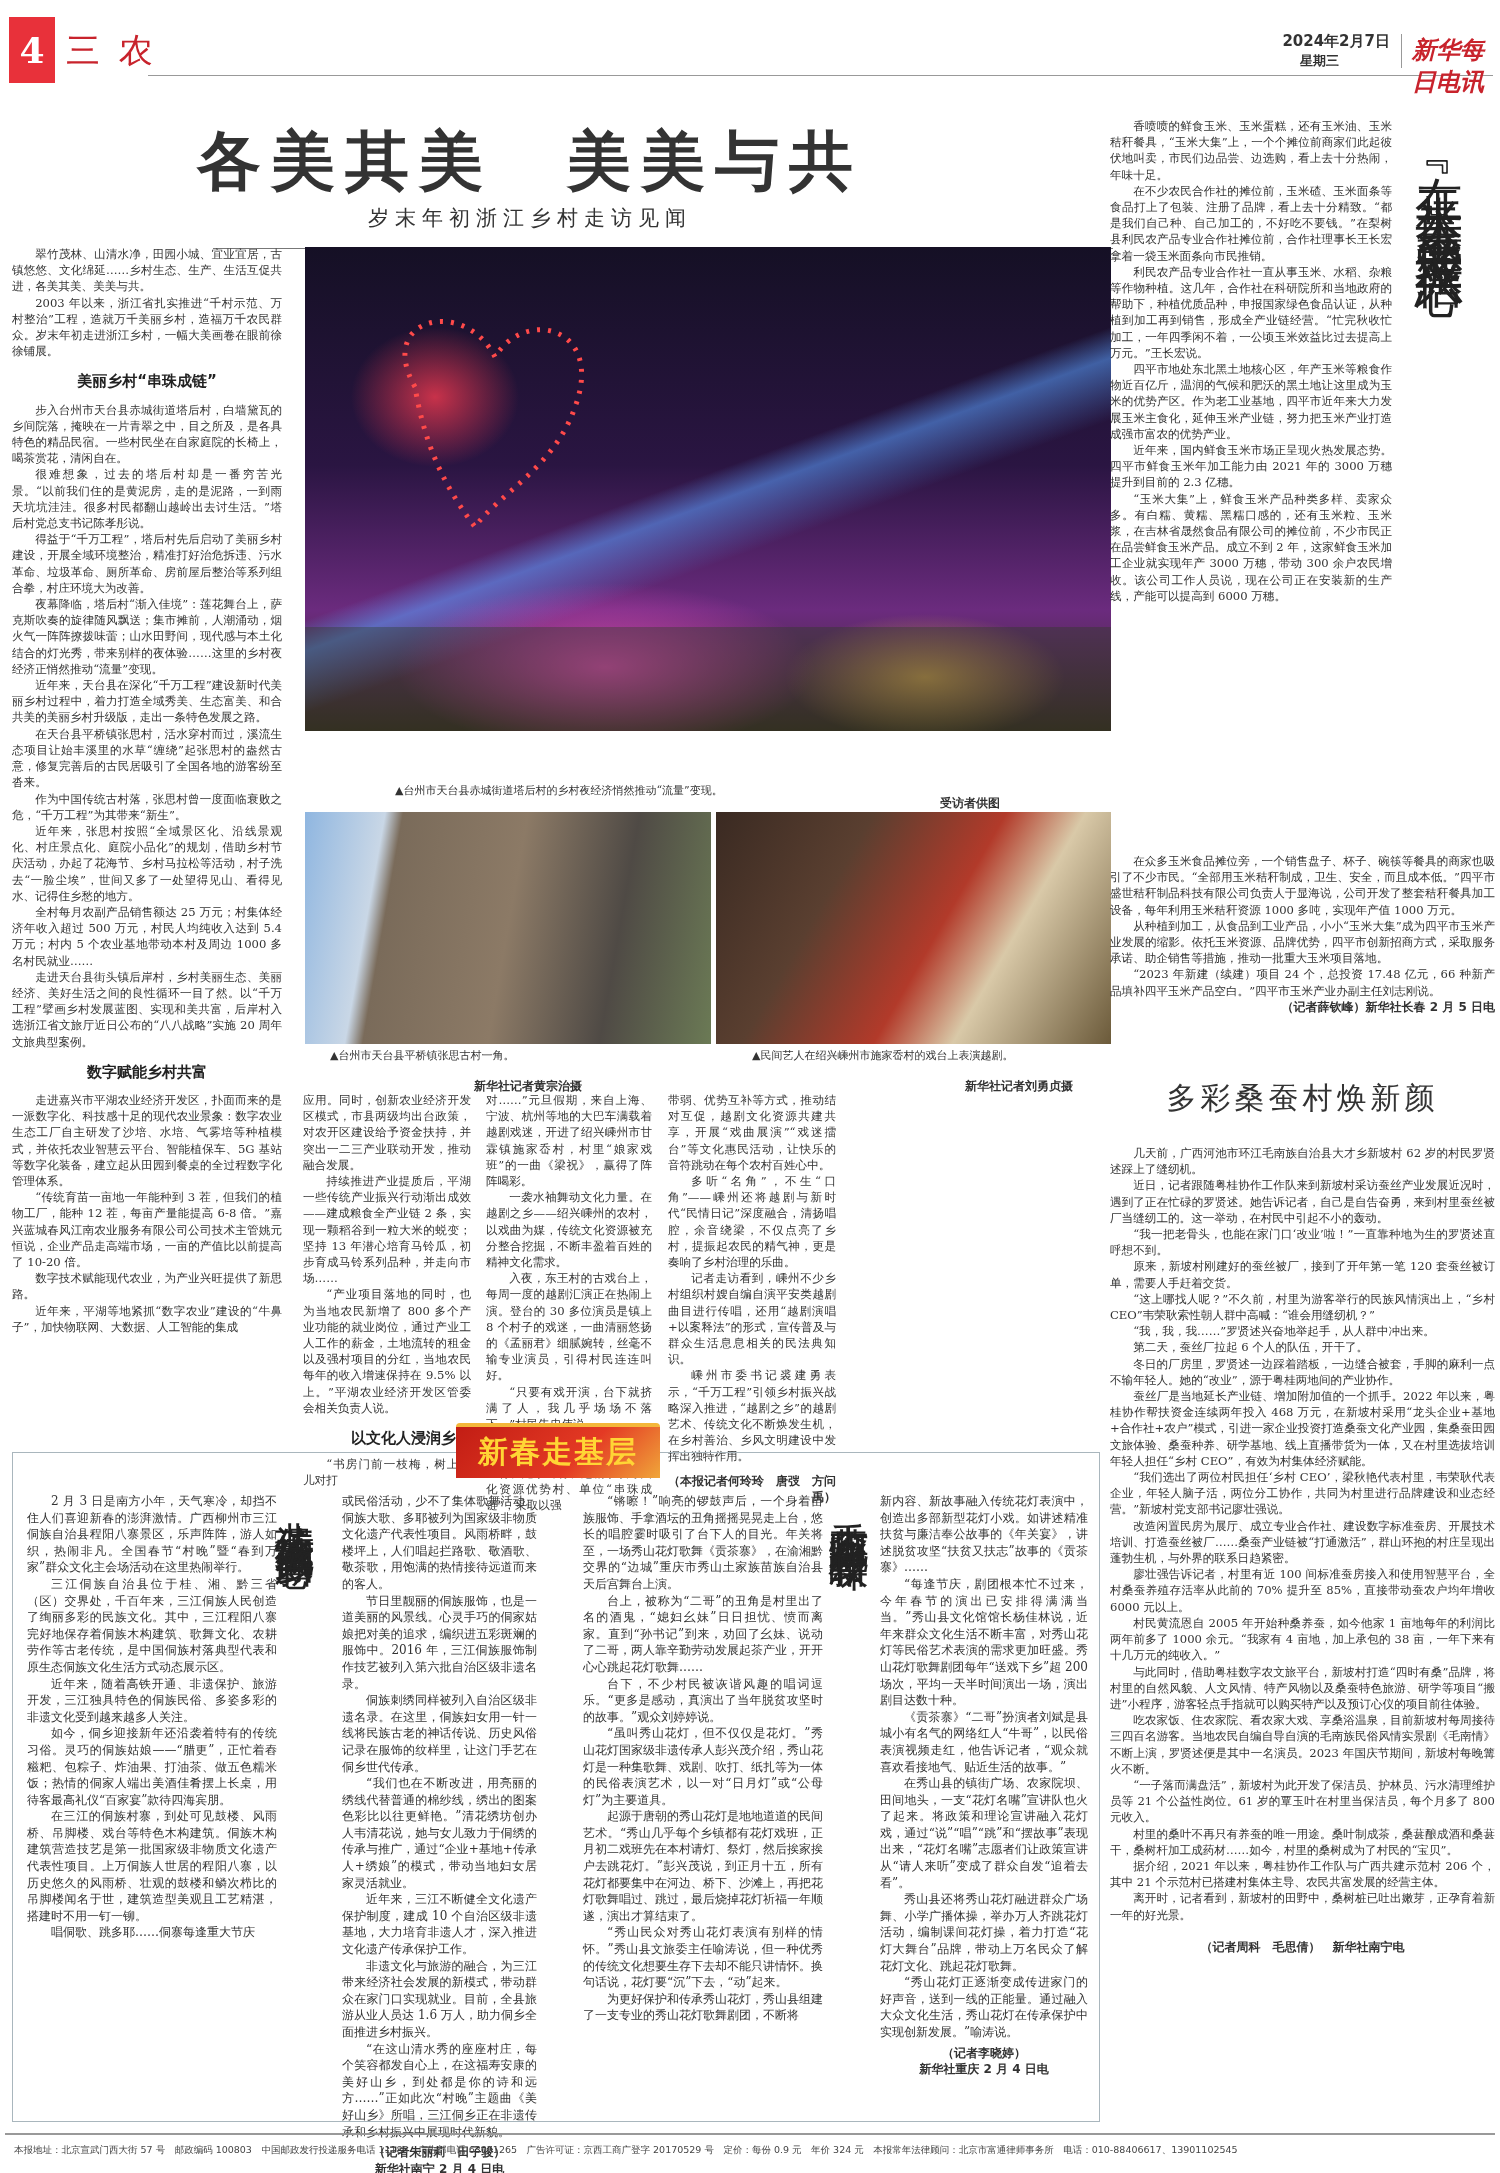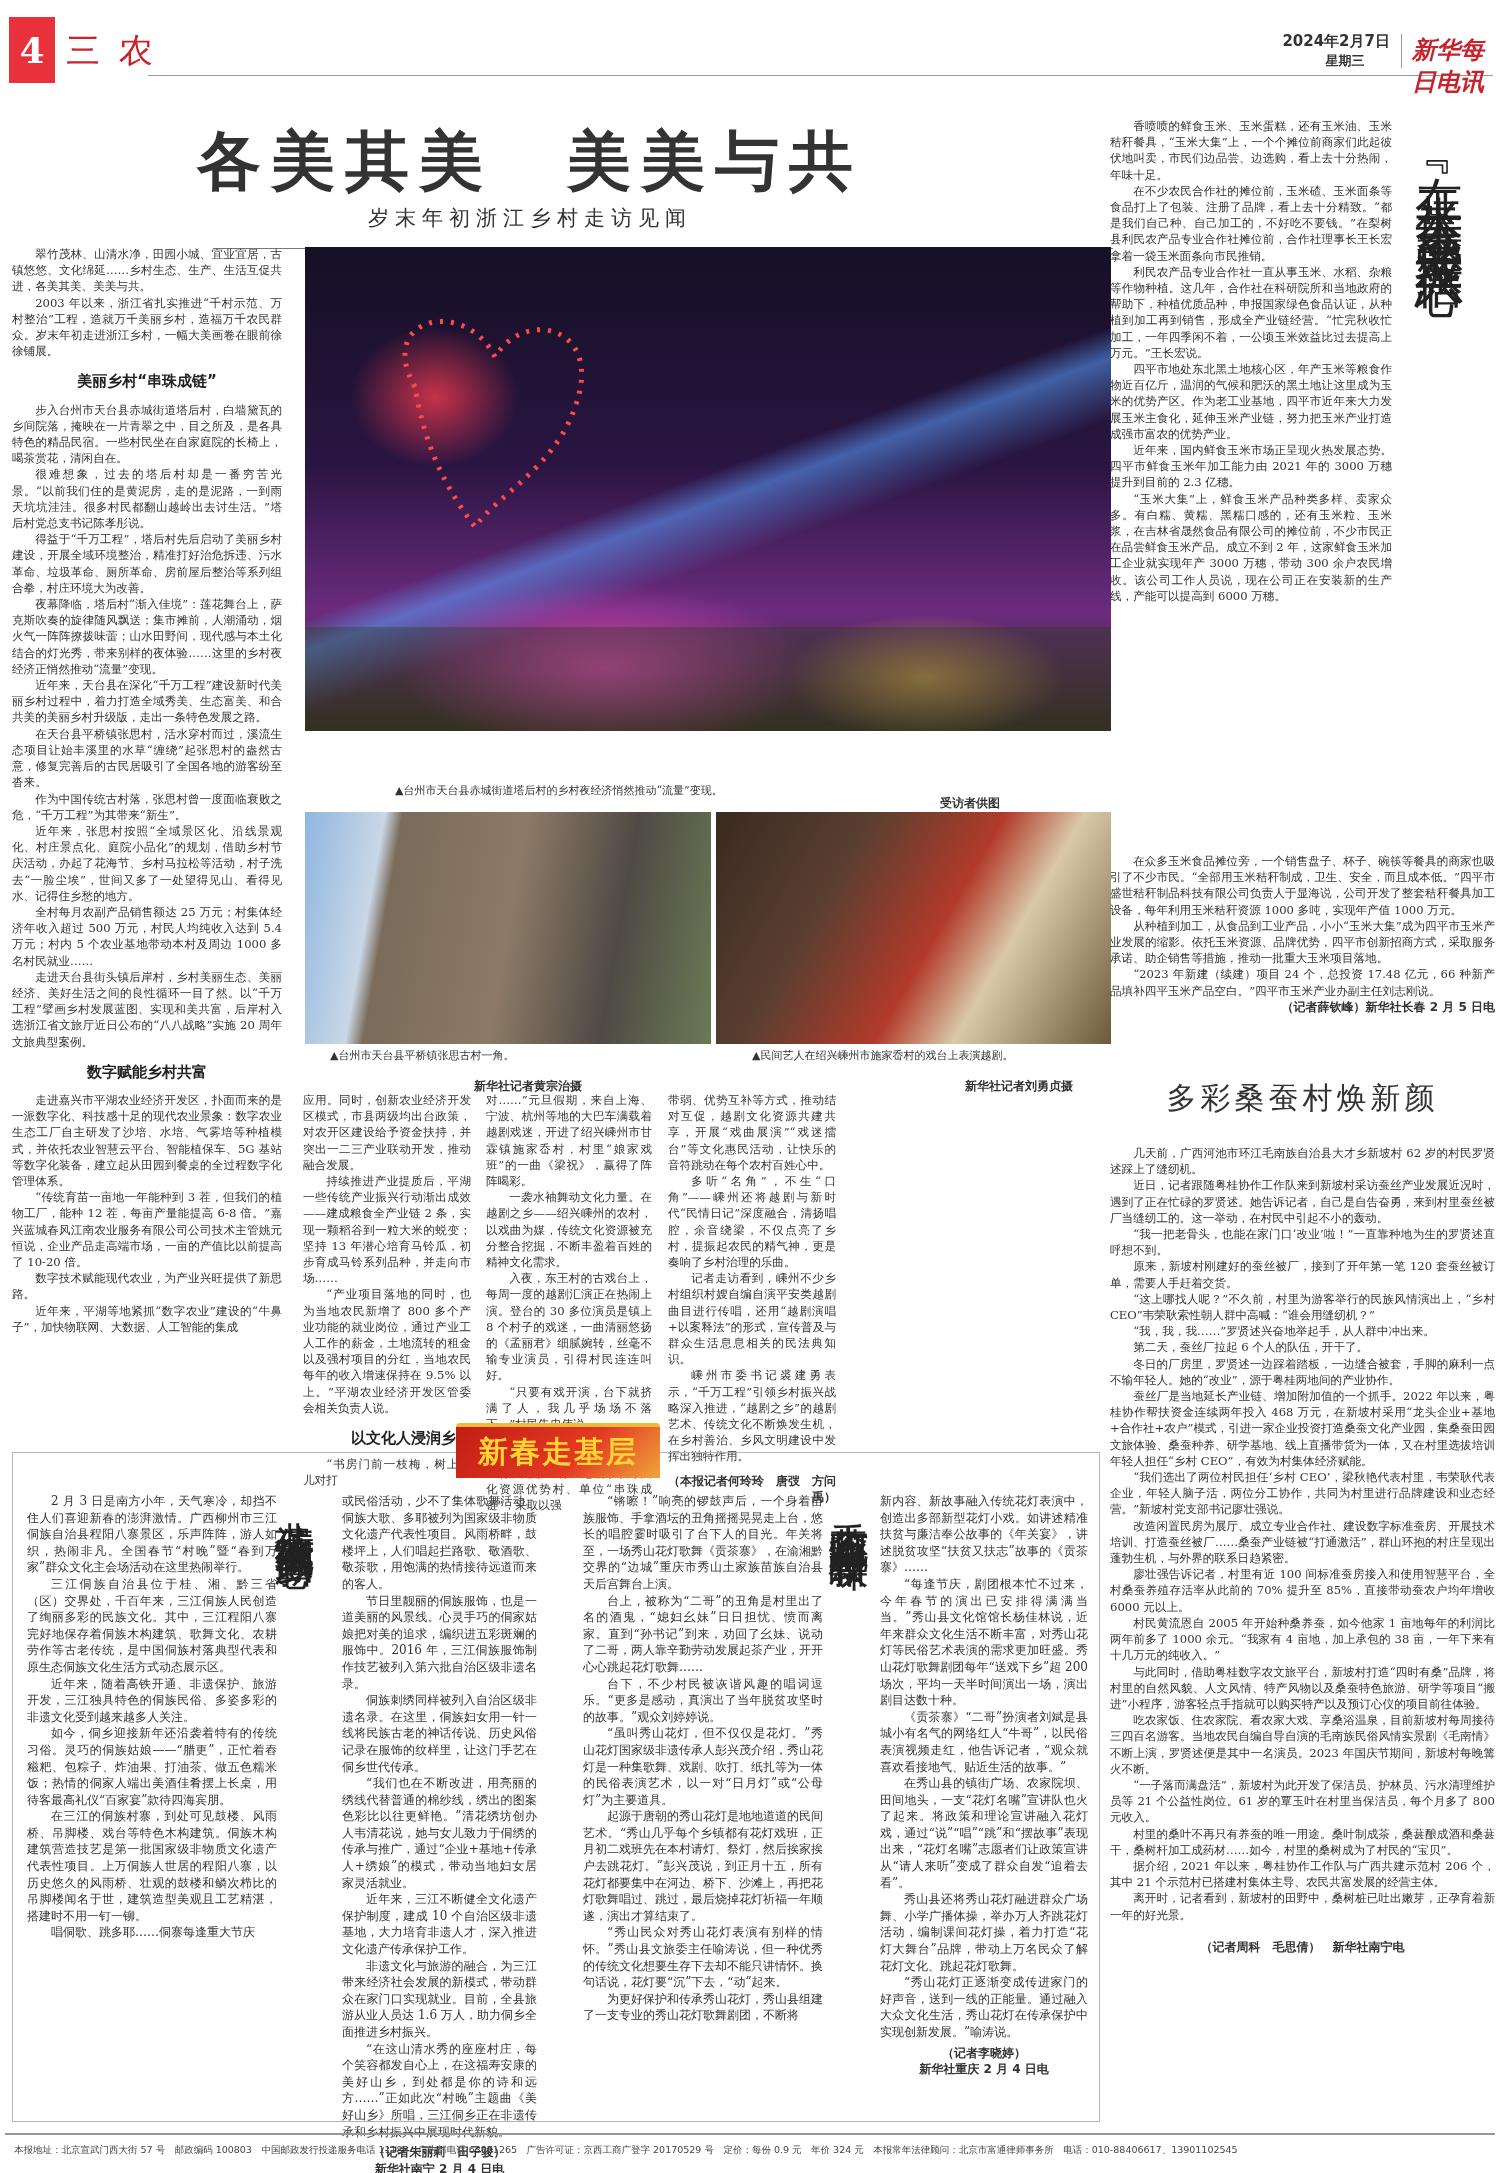--- a/index.html
+++ b/index.html
@@ -17,21 +17,21 @@
   .hr { position: absolute; height: 1px; background: #888; }
 </style>
 </head>
 <body>
 
 <div class="abs" style="left:0;top:0;width:1500px;height:80px;">
   <div class="abs" style="left:9px;top:17px;width:46px;height:66px;background:#e8313a;color:#fff;font-family:'DejaVu Serif',serif;font-weight:bold;font-size:36px;line-height:66px;text-align:center;">4</div>
   <div class="abs" style="left:66px;top:28px;font-family:'DejaVu Serif',serif;font-size:34px;color:#c8232c;letter-spacing:4px;">三 农</div>
   <div class="hr" style="left:148px;top:75px;width:1345px;background:#999;"></div>
   <div class="abs" style="left:1200px;top:32px;width:190px;text-align:right;font-family:'DejaVu Sans',sans-serif;font-size:15px;font-weight:bold;color:#333;">2024年2月7日</div>
-  <div class="abs" style="left:1300px;top:52px;width:90px;text-align:center;font-family:Liberation Serif, serif;font-size:13px;font-weight:bold;color:#333;">星期三</div>
+  <div class="abs" style="left:1300px;top:52px;width:90px;text-align:left;font-family:Liberation Serif, serif;font-size:13px;font-weight:bold;color:#333;">星期三</div>
   <div class="abs" style="left:1401px;top:34px;width:1px;height:34px;background:#999;"></div>
   <div class="abs" style="left:1412px;top:34px;font-family:'DejaVu Serif',serif;font-size:24px;font-weight:bold;color:#c8232c;font-style:italic;">新华每日电讯</div>
 </div>
 
 <div class="abs" style="left:150px;top:118px;width:760px;text-align:center;font-family:'DejaVu Serif',serif;font-weight:bold;font-size:64px;letter-spacing:10px;color:#333;">各美其美　美美与共</div>
 <div class="abs" style="left:150px;top:204px;width:760px;text-align:center;font-family:'DejaVu Sans',sans-serif;font-size:21px;letter-spacing:6px;color:#333;">岁末年初浙江乡村走访见闻</div>
 <div class="hr" style="left:213px;top:248px;width:900px;background:#777;"></div>
 
 <div class="abs p" style="left:12px;top:246px;width:270px;">
   <p>翠竹茂林、山清水净，田园小城、宜业宜居，古镇悠悠、文化绵延……乡村生态、生产、生活互促共进，各美其美、美美与共。</p>

